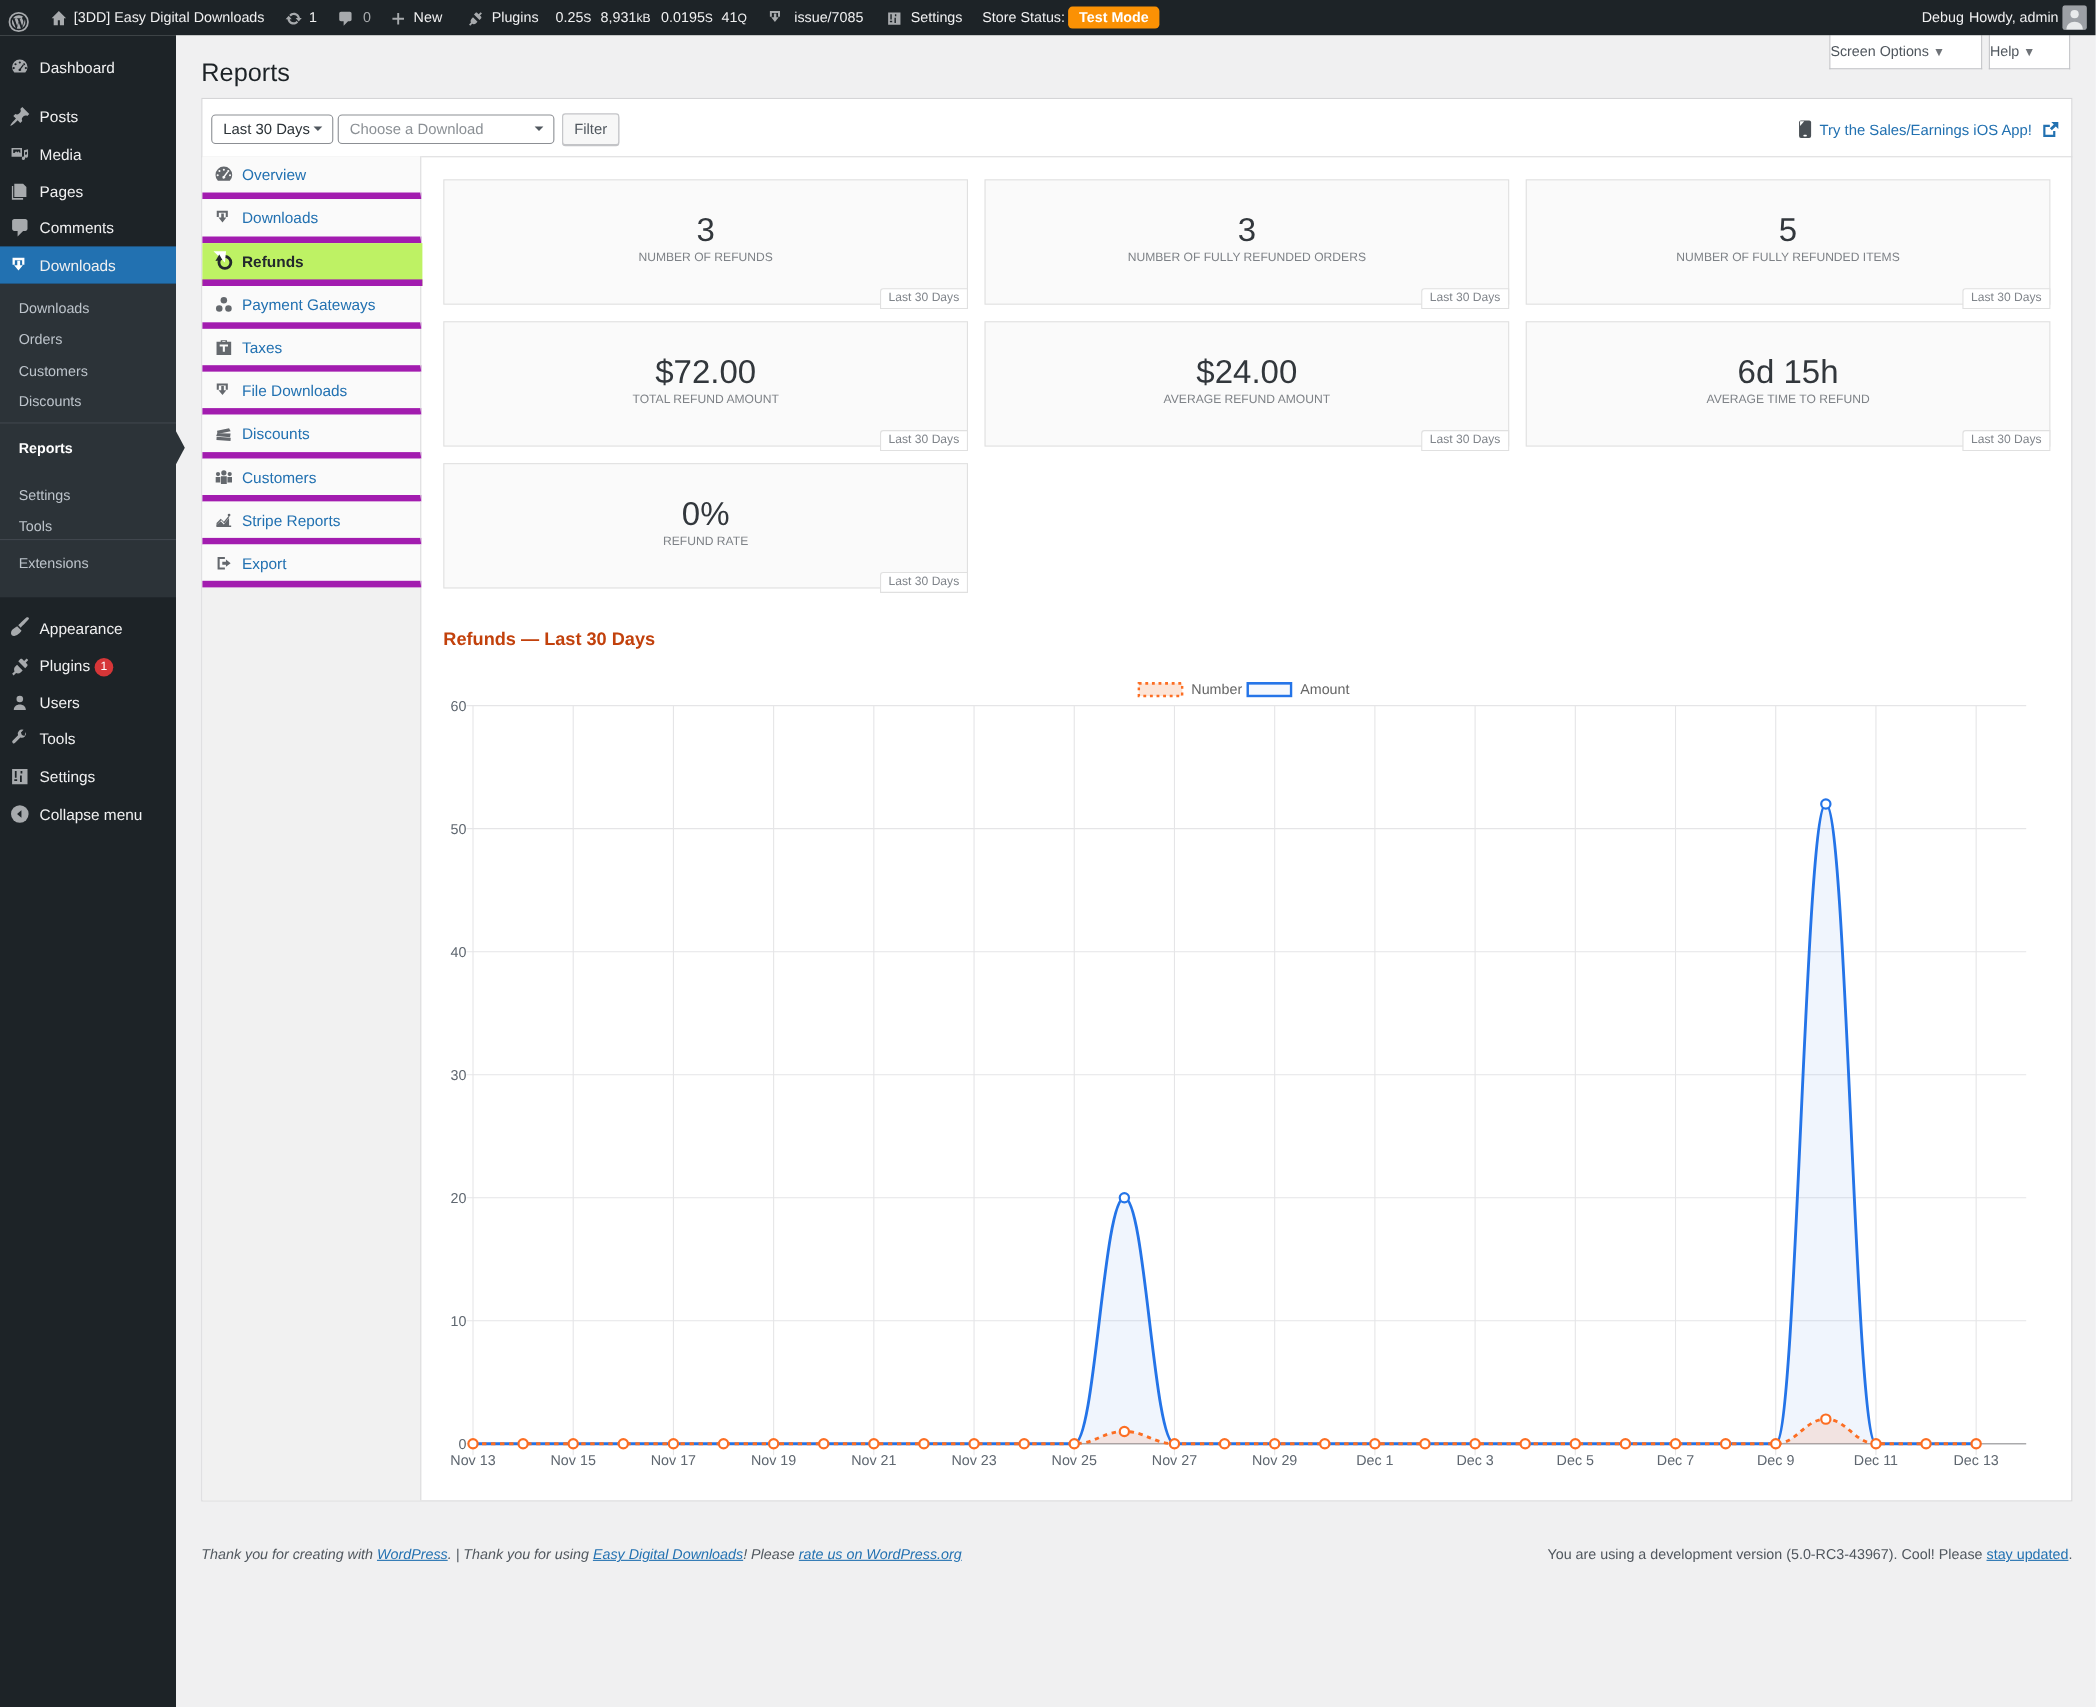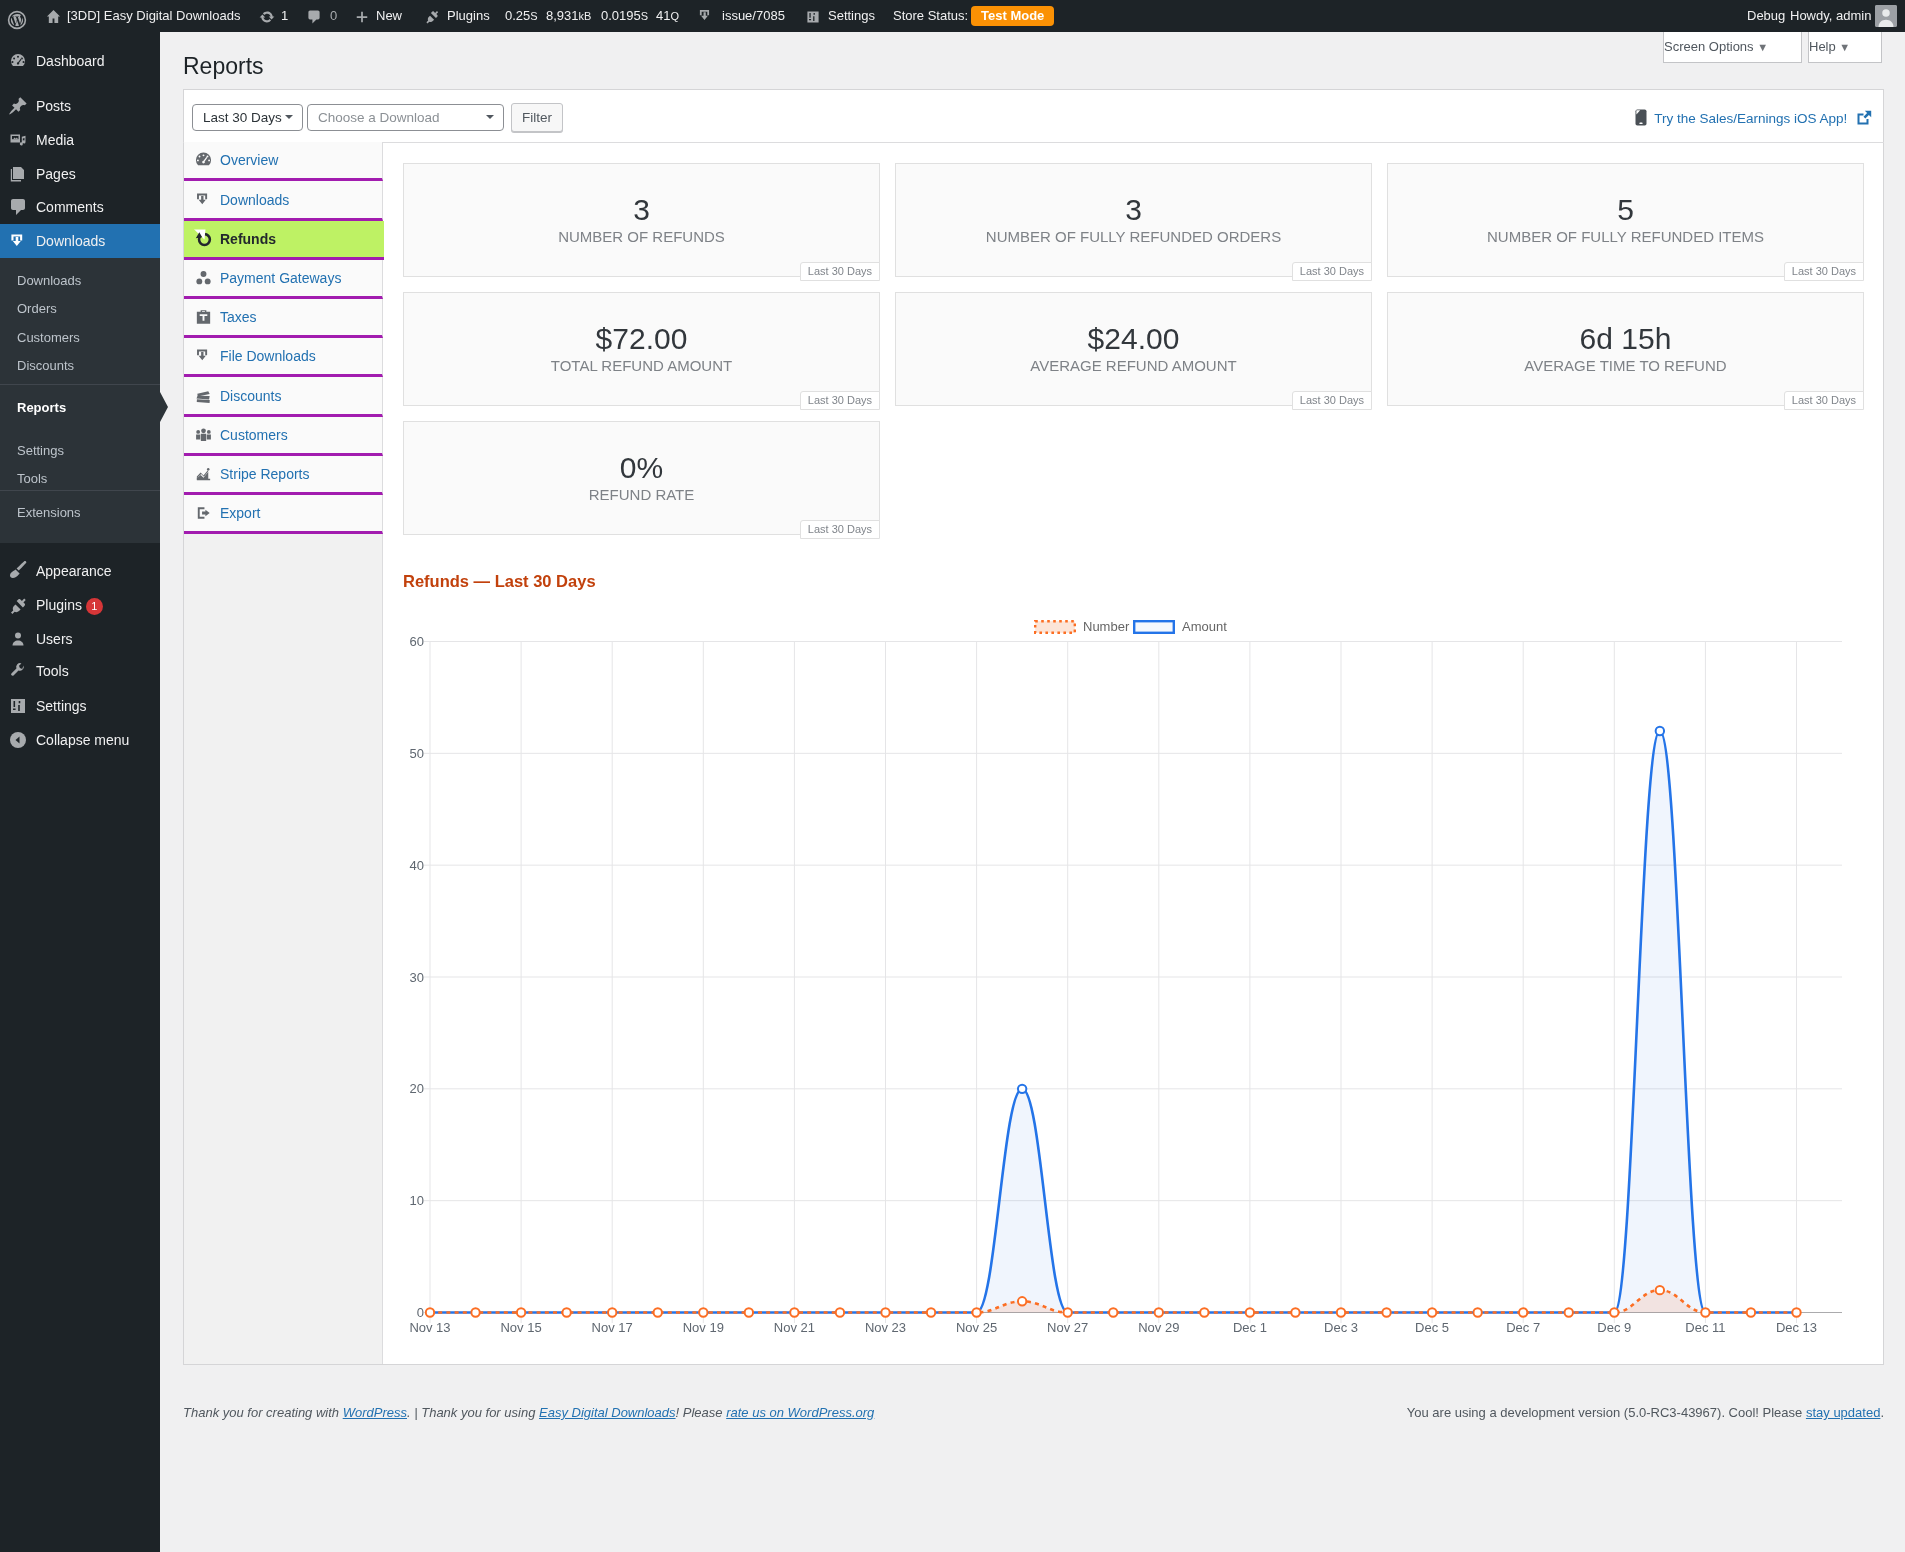--- a/index.html
+++ b/index.html
@@ -35,31 +35,31 @@
 h1.pagetitle { position:absolute; left:183px; top:51px; font-size:23px; font-weight:400; color:#1d2327; line-height:30px; }
 #panel { position:absolute; left:183px; top:89px; width:1701px; height:1276px; background:#fff; border:1px solid #d5d5d7; }
 #filterrow { position:absolute; left:183px; top:89px; width:1701px; height:54px; border-bottom:1px solid #dcdcde; }
 .sel { position:absolute; top:104px; height:27px; background:#fff; border:1px solid #8c8f94; border-radius:4px; font-size:13.5px; color:#2c3338; line-height:25px; padding-left:10px; }
 .sel .ar { position:absolute; right:9px; top:10px; width:0; height:0; border:4.5px solid transparent; border-top-color:#50575e; border-bottom:none; }
 .btn { position:absolute; left:511px; top:103px; width:52px; height:29px; background:#f7f7f7; border:1px solid #c3c4c7; border-radius:3px; box-shadow:0 1px 0 #c3c4c7; color:#50575e; font-size:13.5px; line-height:27px; text-align:center; }
 .ioslink { position:absolute; top:109px; right:33px; color:#2271b1; font-size:13.5px; }
 
 
 .tabcol-rest { position:absolute; left:184px; top:534px; width:199px; height:830px; background:#f1f1f1; border-right:1px solid #dcdcde; }
-.rtab { position:absolute; left:184px; width:199px; height:39px; background:#fafafa; border-bottom:3px solid #a21caf; border-right:1px solid #dcdcde; font-size:14px; }
+.rtab { position:absolute; left:184px; width:199px; height:39px; background:#fafafa; border-bottom:6px solid #a21caf; border-right:1px solid #dcdcde; font-size:14px; }
 .rtab .ic { position:absolute; left:10px; top:50%; transform:translateY(-50%); width:19px; height:19px; color:#64686d; }
 .rtab .lb { position:absolute; left:36px; top:50%; transform:translateY(-50%); color:#2271b1; }
 .rtab.act { background:#bef264; border-right:none; width:200px;text-align:center; }
 .rtab.act .lb { color:#23282d; font-weight:bold; }
 .rtab.act .ic { color:#23282d; }
 
 
 .tile { position:absolute; width:477px; height:114px; background:#fafafa; border:1px solid #e0e0e0; text-align:center; }
 .tile .num { margin-top:29px; font-size:30px; color:#32373c; line-height:34px; }
-.tile .cap { margin-top:1px; font-size:15px; color:#7e8287; letter-spacing:0; }
+.tile .cap { margin-top:1px; font-size:11px; color:#7e8287; letter-spacing:0; }
 .tile .l30 { position:absolute; right:-1px; bottom:-5px; height:19px; line-height:17px; background:#fff; border:1px solid #e0e0e0; color:#80858b; font-size:11px; padding:0 7px; border-radius:3px 0 0 0; }
 
 
 #charttitle { position:absolute; left:403px; top:572px; font-size:16.5px; font-weight:bold; color:#c2410c; }
 #chart { position:absolute; left:383px; top:560px; }
 .lgbox { position:absolute; top:620px; width:42px; height:14px; }
 .lgtxt { position:absolute; top:619px; font-size:13px; color:#666; }
 
 
 #footl { position:absolute; left:183px; top:1405px; font-size:13px; font-style:italic; color:#50575e; }

